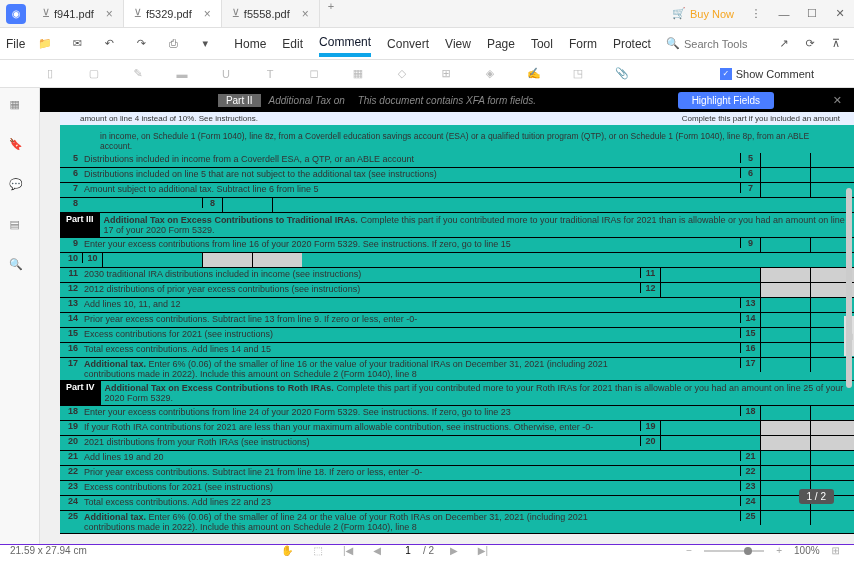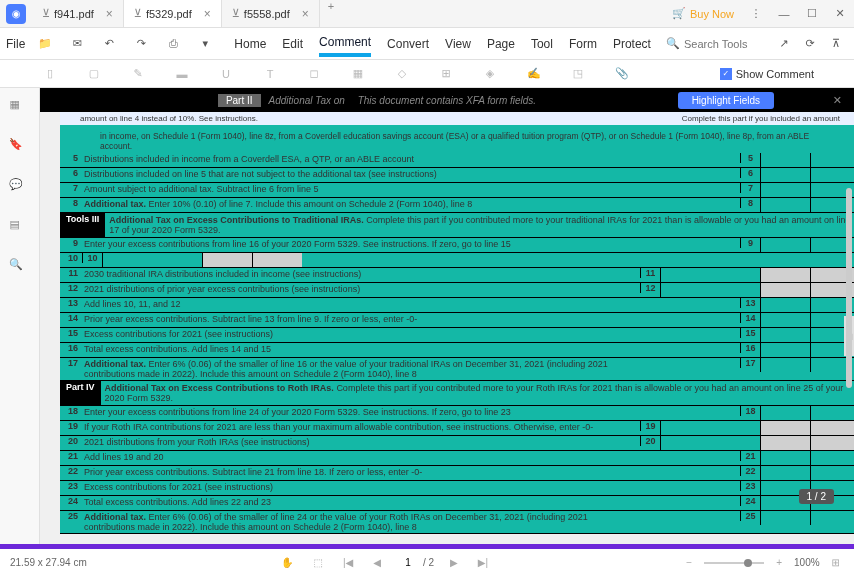--- a/index.html
+++ b/index.html
@@ -47,21 +47,21 @@
     .amount-box.shaded { background: #d0d0d0; }
     .part-header { background: #000; color: #fff; padding: 1px 6px; font-weight: bold; display: inline-block; }
     .section-row { display: flex; border-bottom: 1px solid #000; }
     .section-title { flex: 1; padding: 2px 4px; }
     .section-title b { font-weight: bold; }
     .expand-arrow { position: absolute; top: 50%; width: 10px; height: 40px; background: #e0e0e0; display: flex; align-items: center; justify-content: center; color: #666; cursor: pointer; font-size: 8px; }
     .expand-left { left: 40px; }
     .expand-right { right: 0; }
     .scrollbar-v { position: absolute; right: 2px; top: 100px; width: 6px; height: 200px; background: #ccc; border-radius: 3px; }
     .page-ind { position: absolute; bottom: 40px; right: 20px; background: #555; color: #fff; padding: 2px 8px; border-radius: 3px; font-size: 10px; }
-    .statusbar { height: 24px; border-top: 5px solid #6d28d9; display: flex; align-items: flex-end; padding: 0 10px; font-size: 10px; color: #666; }
+    .statusbar { height: 24px; border-top: 1px solid #6d28d9; display: flex; align-items: flex-start; padding: 0 10px; font-size: 10px; color: #666; }
     .status-dims { flex: 0 0 auto; }
     .status-center { flex: 1; display: flex; justify-content: center; align-items: center; gap: 12px; }
     .nav-btn { color: #aaa; cursor: pointer; padding: 0 4px; }
     .page-input { border: none; width: 14px; text-align: right; font-size: 10px; }
     .zoom-area { display: flex; align-items: center; gap: 8px; }
     .zoom-slider { width: 60px; height: 2px; background: #ccc; position: relative; }
     .zoom-thumb { position: absolute; width: 8px; height: 8px; background: #888; border-radius: 50%; top: -3px; left: 40px; }
     .header-note { font-size: 8px; padding: 2px 20px; background: #e8f0ff; }
   </style>
 </head>
@@ -205,31 +205,30 @@
                 <div class="line-text">Amount subject to additional tax. Subtract line 6 from line 5</div>
                 <div style="width:120px"></div>
                 <div class="line-box">7</div>
                 <div class="amount-boxes">
                   <div class="amount-box"></div>
                   <div class="amount-box"></div>
                 </div>
               </div>
               <div class="form-line">
                 <div class="line-num">8</div>
-                <div class="line-text"><b>Additional tax.</b>  Enter 10% (0.10) of line 7. Include this amount on Schedule 2 (Form 1040), line 8</div>
                 <div style="width:120px"></div>
                 <div class="line-box">8</div>
                 <div class="amount-boxes">
                   <div class="amount-box"></div>
                   <div class="amount-box"></div>
                 </div>
               </div>
             </div>
           <div class="section-row">
-            <span class="part-header">Tools III</span>
+            <span class="part-header">Part III</span>
             <span class="section-title">
               <b>Additional Tax on Excess Contributions to Traditional IRAs.</b>
               <span>Complete this part if you contributed more to your traditional IRAs for 2021 than is allowable or you had an amount on line 17 of your 2020 Form 5329.</span>
             </span>
           </div>
           <div id="lines-p3">
               <div class="form-line">
                 <div class="line-num">9</div>
                 <div class="line-text">Enter your excess contributions from line 16 of your 2020 Form 5329. See instructions. If zero, go to line 15</div>
                 <div style="width:120px"></div>
@@ -257,21 +256,21 @@
                 <div class="amount-boxes">
                   <div class="amount-box"></div>
                 </div>
                 <div class="amount-boxes">
                   <div class="amount-box shaded"></div>
                   <div class="amount-box shaded"></div>
                 </div>
               </div>
               <div class="form-line">
                 <div class="line-num">12</div>
-                <div class="line-text">2021 distributions of prior year excess contributions (see instructions)</div>
+                <div class="line-text">2012 distributions of prior year excess contributions (see instructions)</div>
                 <div class="line-box">12</div>
                 <div class="amount-boxes">
                   <div class="amount-box"></div>
                 </div>
                 <div class="amount-boxes">
                   <div class="amount-box shaded"></div>
                   <div class="amount-box shaded"></div>
                 </div>
               </div>
               <div class="form-line">

